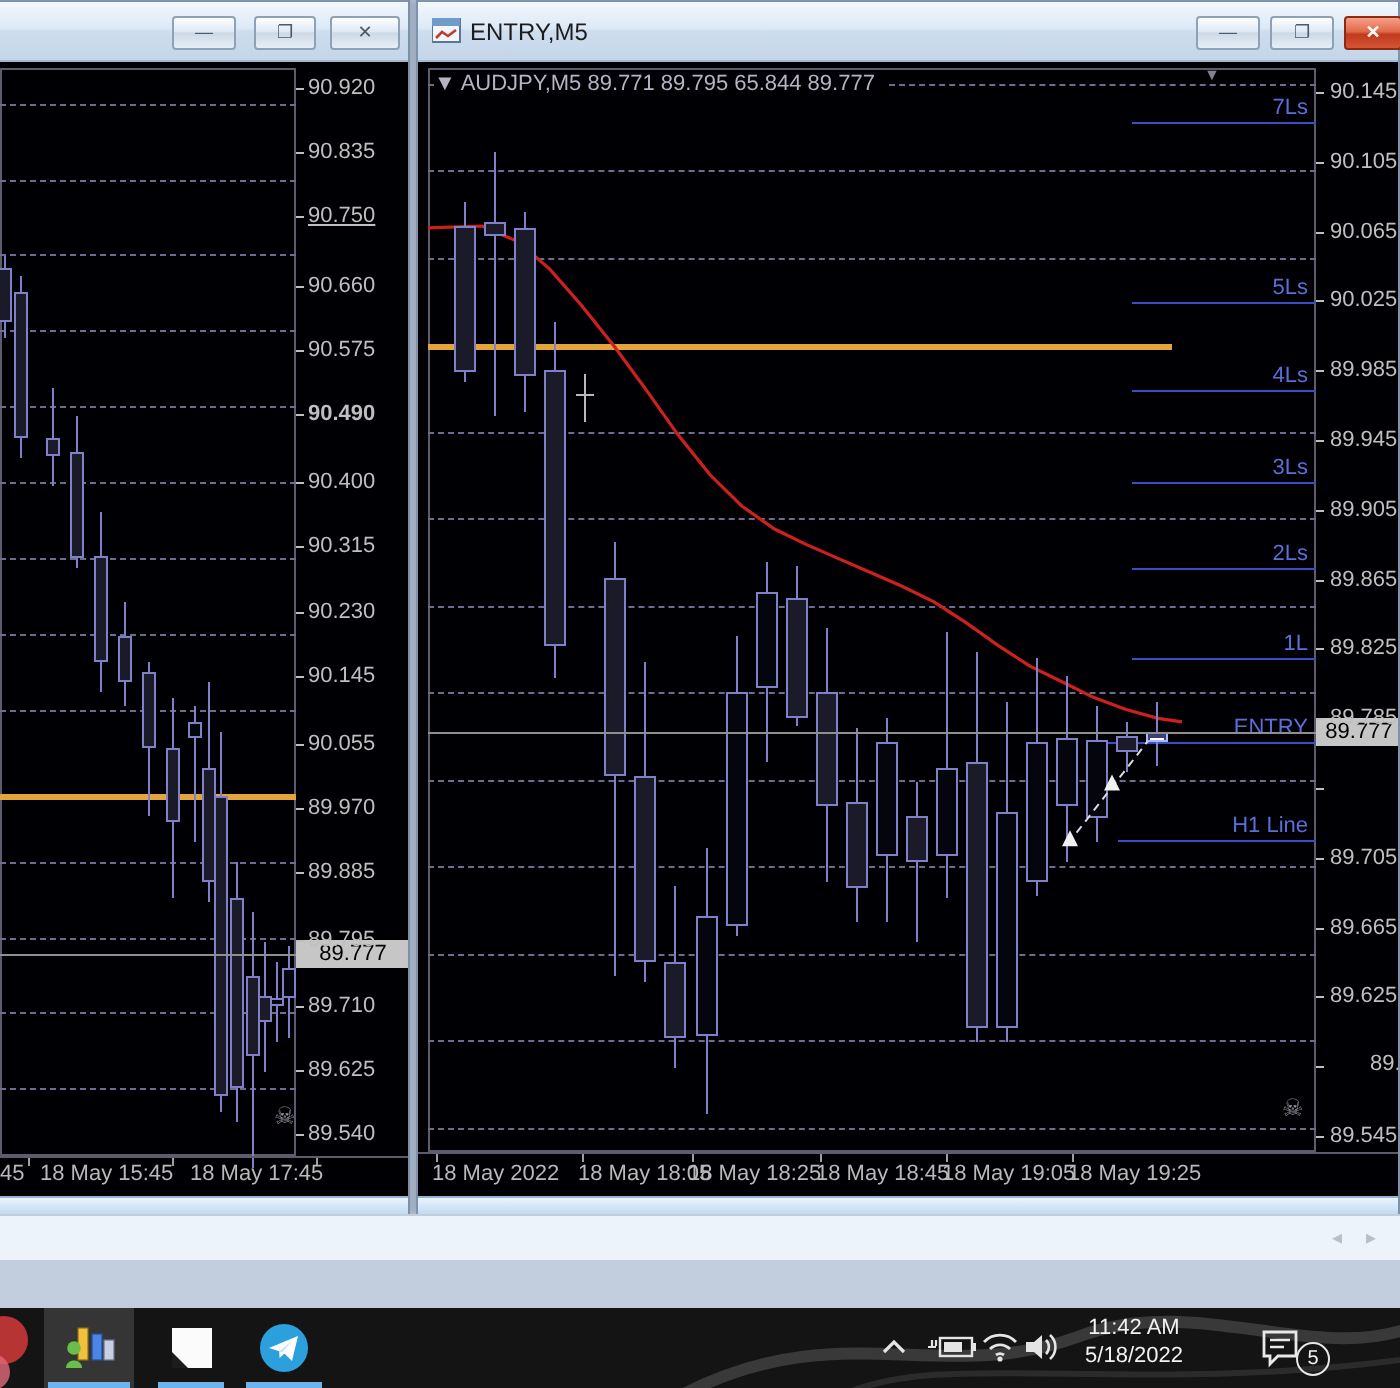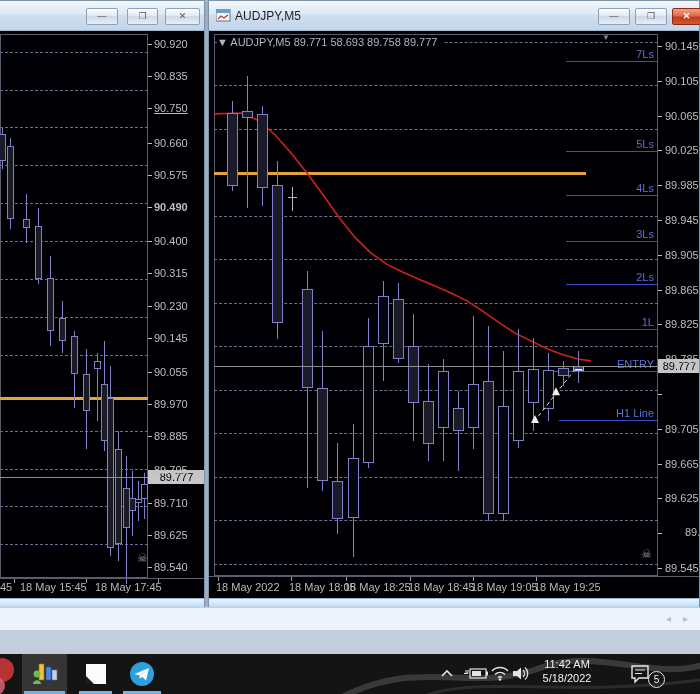--- a/index.html
+++ b/index.html
@@ -176,21 +176,21 @@
 
     <div class="win" id="win-right" style="left:208px;width:492px;">
       <div class="titlebar">
         <span class="wicon">
           <svg width="16" height="14" viewBox="0 0 16 14">
             <rect x="0" y="0" width="14" height="12" fill="#f4f7fa" stroke="#5a7596"></rect>
             <rect x="0" y="0" width="14" height="4" fill="#6f9cc9"></rect>
             <polyline points="2,10 5,7 8,9 12,6" fill="none" stroke="#c23a2a" stroke-width="1.3"></polyline>
           </svg>
         </span>
-        <span class="wtitle">AUDJPY,M5</span>
+        <span class="wtitle">ENTRY,M5</span>
         <div class="tbtn" style="left:389px;width:32px;">—</div>
         <div class="tbtn" style="left:426px;width:32px;">❐</div>
         <div class="tbtn close-red" style="left:463px;width:29px;">✕</div>
       </div>
       <div class="chart-body" id="right-chart-body">
         <div class="endmark" style="left:393px;top:2px;">▼</div>
         <div class="hscroll"></div>
       <div class="plotborder" style="left: 5px; top: 3px; width: 444px; height: 542px;"></div>
           <div class="grid" style="left: 5px; width: 444px; top: 10.6px;"></div>
           <div class="grid" style="left: 5px; width: 444px; top: 54.2px;"></div>
@@ -313,21 +313,21 @@
           <div class="ttick" style="left: 137px; top: 546px;"></div>
           <div class="ttick" style="left: 201px; top: 546px;"></div>
           <div class="ttick" style="left: 264px; top: 546px;"></div>
           <div class="ttick" style="left: 327px; top: 546px;"></div>
           <div class="tlabel" style="left: 7px; top: 550px;">18 May 2022</div>
           <div class="tlabel" style="left: 80px; top: 550px;">18 May 18:05</div>
           <div class="tlabel" style="left: 135px; top: 550px;">18 May 18:25</div>
           <div class="tlabel" style="left: 199px; top: 550px;">18 May 18:45</div>
           <div class="tlabel" style="left: 262px; top: 550px;">18 May 19:05</div>
           <div class="tlabel" style="left: 325px; top: 550px;">18 May 19:25</div>
-          <div class="chart-header">▼ AUDJPY,M5  89.771 58.693 89.758 89.777</div>
+          <div class="chart-header">▼ AUDJPY,M5  89.771 89.795 65.844 89.777</div>
           <svg width="490" height="560" style="position: absolute; left: 0px; top: 0px; pointer-events: none;">
             <line x1="325" y1="390.8" x2="365" y2="339.5" stroke="#dcdce8" stroke-dasharray="4 3" stroke-width="1"></line>
             <polygon points="347,356.3 351,364.3 343,364.3" fill="#f0f0f0"></polygon>
             <polygon points="326,384.1 330,392.1 322,392.1" fill="#f0f0f0"></polygon>
           </svg>
           <div class="skull" style="left: 432px; top: 516px;">☠</div>
         </div>
     </div>
 
     <div id="mdi-band">

